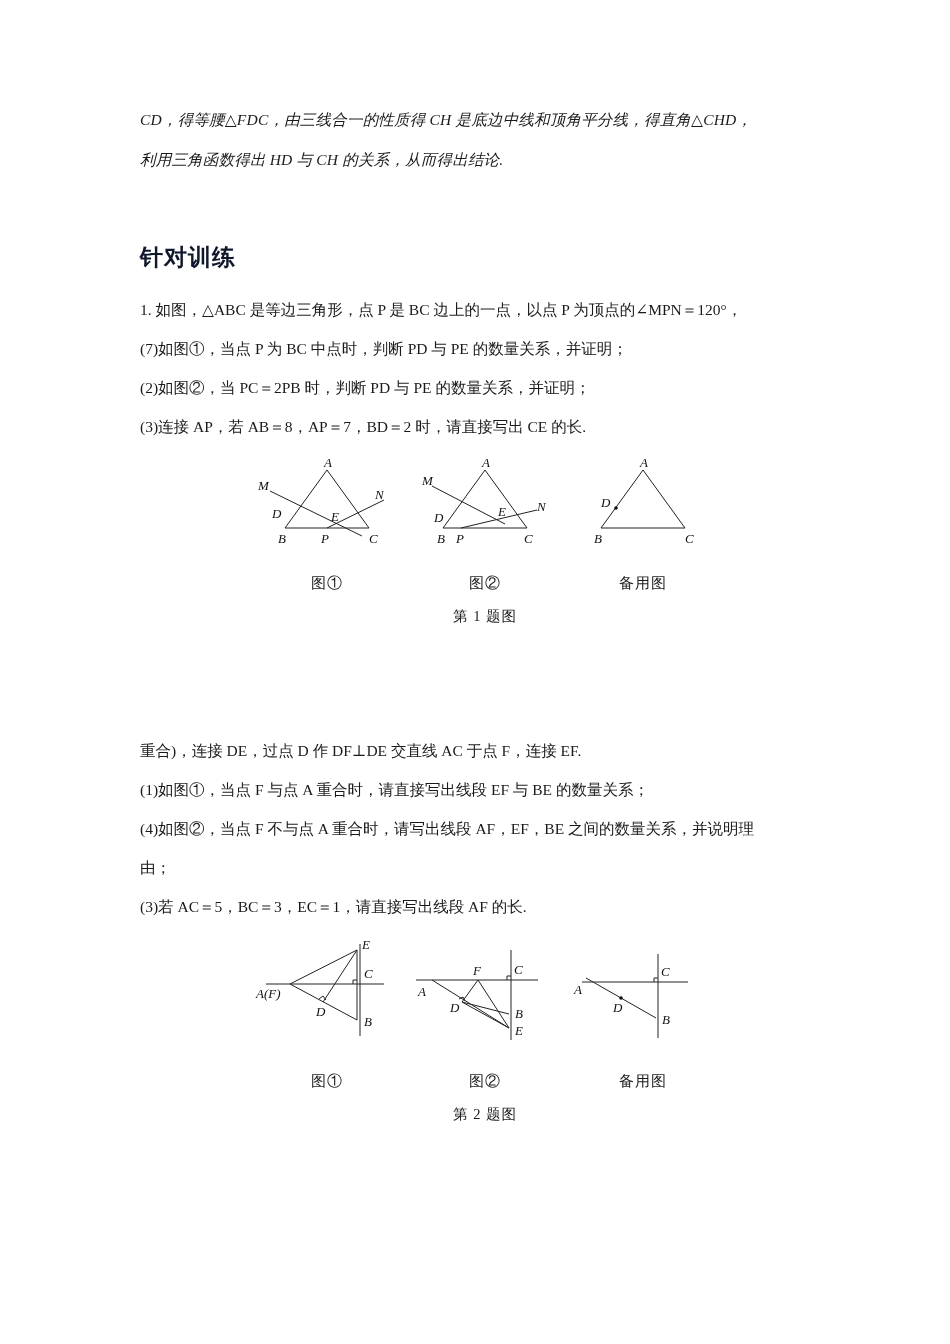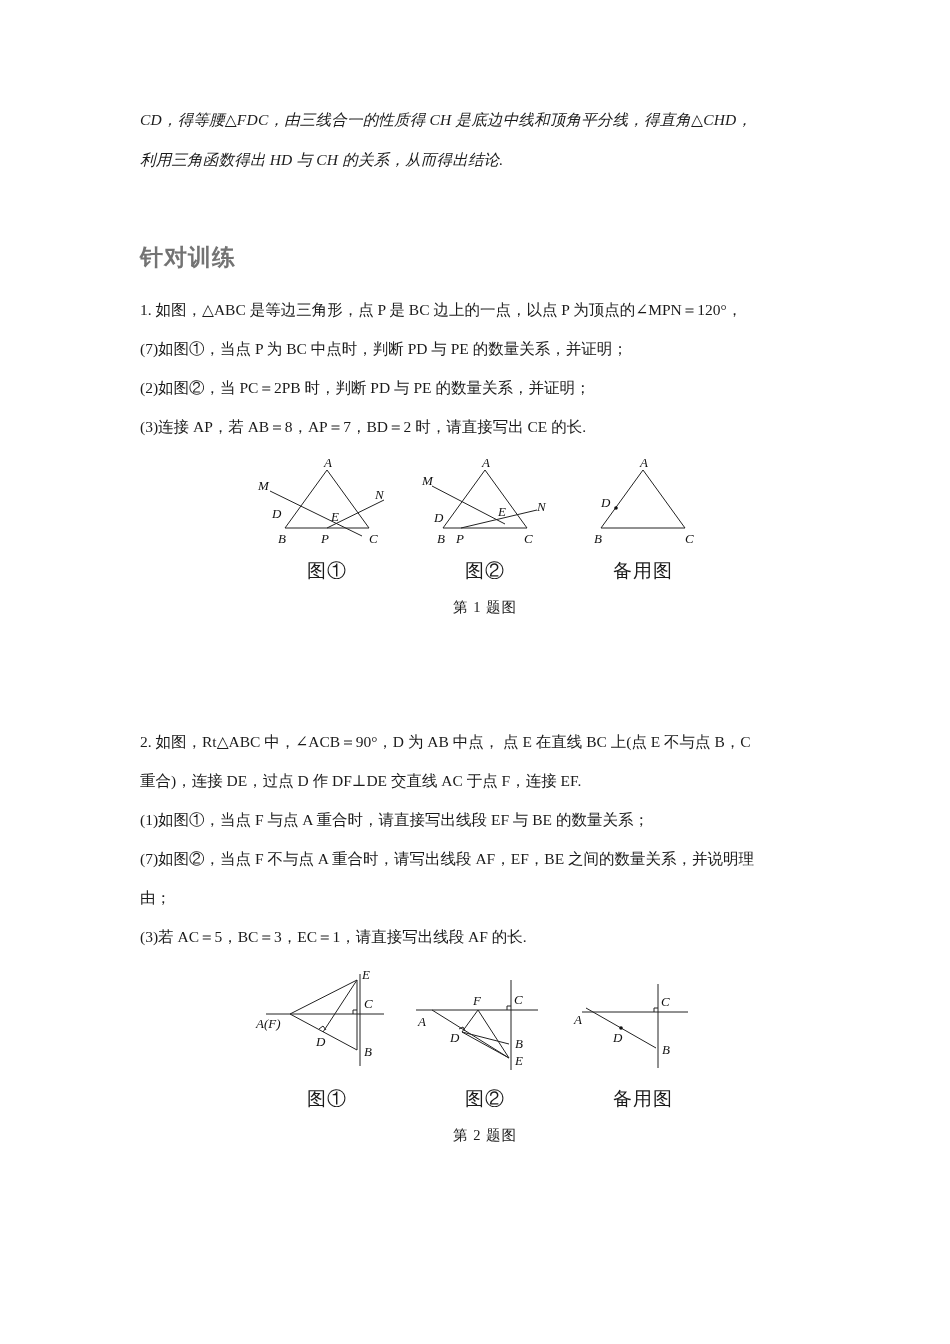--- a/index.html
+++ b/index.html
@@ -27,39 +27,39 @@
     line-height: 40px;
     font-style: italic;
     letter-spacing: 0.2px;
     text-align: justify;
   }
   .section-title {
     font-family: "DejaVu Sans", "Liberation Sans", sans-serif;
     font-size: 23px;
     font-weight: bold;
     letter-spacing: 1px;
-    color: #737373;
+    color: #0f172a;
   }
   .qline {
     font-size: 15.5px;
     line-height: 39px;
     text-align: justify;
   }
   .figrow {
     display: flex;
     justify-content: center;
     align-items: flex-end;
     gap: 8px;
   }
   .figbox {
     text-align: center;
   }
   .figlabel {
-    font-size: 19px;
-    margin-top: 1px;
+    font-size: 15px;
+    margin-top: 17px;
     font-family: "Liberation Serif", "DejaVu Serif", serif;
     letter-spacing: 1px;
   }
   .figcap-main {
     text-align: center;
     font-size: 14.5px;
     margin-top: 14px;
     letter-spacing: 1px;
   }
   svg text {
@@ -148,24 +148,23 @@
           <text x="26" y="85">B</text>
           <text x="117" y="85">C</text>
         </svg>
         <div class="figlabel">备用图</div>
       </div>
 
     </div>
     <div class="figcap-main">第 1 题图</div>
 
     <div style="height:105px"></div>
-    <div class="qline">2. 如图，Rt△ABC 中，∠ACB＝90°，D 为 AB 中点， 点 E 在直线 BC 上(点 E 不与点 B，C</div>
     <div class="qline">重合)，连接 DE，过点 D 作 DF⊥DE 交直线 AC 于点 F，连接 EF.</div>
     <div class="qline">(1)如图①，当点 F 与点 A 重合时，请直接写出线段 EF 与 BE 的数量关系；</div>
-    <div class="qline">(7)如图②，当点 F 不与点 A 重合时，请写出线段 AF，EF，BE 之间的数量关系，并说明理</div>
+    <div class="qline">(4)如图②，当点 F 不与点 A 重合时，请写出线段 AF，EF，BE 之间的数量关系，并说明理</div>
     <div class="qline">由；</div>
     <div class="qline">(3)若 AC＝5，BC＝3，EC＝1，请直接写出线段 AF 的长.</div>
 
     <div style="height:10px"></div>
     <div class="figrow">
 
       <div class="figbox">
         <svg width="150" height="115" viewBox="0 0 150 115">
 
           <line x1="14" y1="48" x2="132" y2="48"></line>

